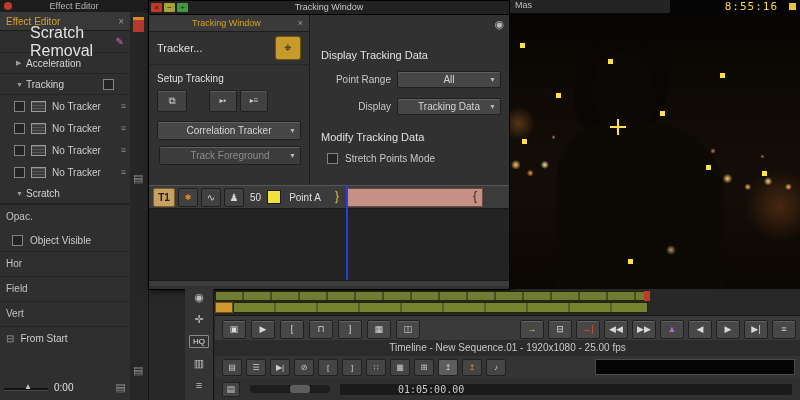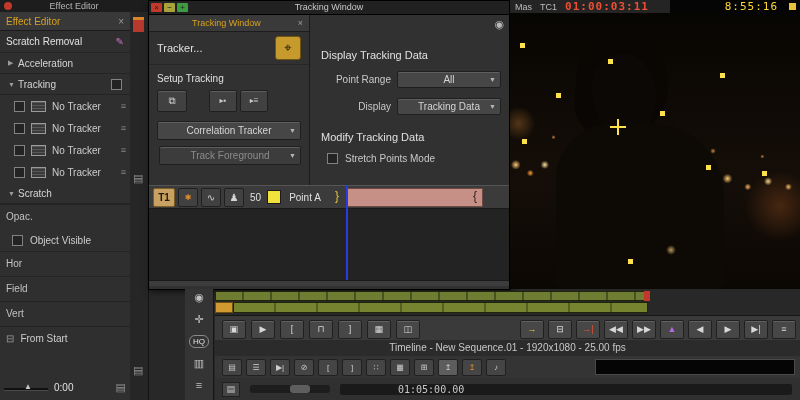--- a/index.html
+++ b/index.html
@@ -11,23 +11,23 @@
   .ee-titlebar{position:absolute;left:0;top:0;width:148px;height:12px;background:#1d1d1d;border-bottom:1px solid #000;}
   .ee-titlebar .dot{position:absolute;left:4px;top:2px;width:8px;height:8px;border-radius:50%;background:#c2382b;}
   .ee-titlebar .t{position:absolute;left:0;right:0;top:1px;text-align:center;font-size:9px;color:#b5b5b5;}
 
   
   .ee-panel{position:absolute;left:0;top:12px;width:130px;height:388px;background:#2f2f2f;border-right:1px solid #141414;}
   .ee-tab{height:18px;background:#383838;border-bottom:1px solid #1b1b1b;display:flex;align-items:center;padding:0 6px;}
   .ee-tab .lbl{color:#d8a21f;font-size:10px;flex:1;}
   .ee-tab .x{color:#9a9a9a;font-size:10px;}
   .ee-effect{height:21px;display:flex;align-items:center;padding:0 6px;border-bottom:1px solid #242424;}
-  .ee-effect .nm{font-size:10px;color:#e2e2e2;flex:1;}
+  .ee-effect .nm{font-size:16px;color:#e2e2e2;flex:1;margin-left:24px;}
   .ee-effect .pencil{color:#c86ec0;font-size:10px;}
-  .ee-group{height:20px;display:flex;align-items:center;padding:0 8px;border-bottom:1px solid #242424;}
+  .ee-group{height:20px;display:flex;align-items:center;padding:0 16px;border-bottom:1px solid #242424;}
   .ee-group .tri{font-size:7px;color:#9a9a9a;width:10px;}
   .ee-group .glabel{font-size:10px;color:#d5d5d5;flex:1;}
   .cb{display:inline-block;width:9px;height:9px;border:1px solid #828282;background:#232323;}
   .ee-trrow{height:22px;display:flex;align-items:center;padding:0 4px 0 14px;gap:6px;}
   .mon-icon{display:inline-block;width:13px;height:9px;border:1px solid #9a9a9a;
             background:repeating-linear-gradient(0deg,#3a3a3a 0 2px,#585858 2px 3px);}
   .ee-trrow .tl{font-size:10px;color:#cdcdcd;flex:1;}
   .ee-trrow .ham{color:#8a8a8a;font-size:9px;}
   .ee-param{height:24px;line-height:24px;padding:0 6px;font-size:10px;color:#c2c2c2;border-top:1px solid #242424;}
   .ee-checkrow{height:22px;display:flex;align-items:center;gap:7px;padding:0 6px 0 12px;font-size:10px;color:#cdcdcd;}
@@ -94,21 +94,21 @@
   .pointname{font-size:10px;color:#e0e0e0;margin-left:5px;}
   .range-pink{position:absolute;left:197px;top:2px;width:137px;height:19px;background:#c69086;border:1px solid #6e4a42;box-sizing:border-box;}
   .brace-open{position:absolute;left:186px;top:3px;color:#e8c33a;font-size:12px;}
   .brace-close{position:absolute;left:324px;top:3px;color:#35201b;font-size:12px;}
   .strip-below{position:absolute;left:0;top:194px;width:360px;height:71px;background:#232323;}
   .playhead{position:absolute;left:197px;top:170px;width:2px;height:95px;background:#2b3be0;z-index:4;}
   .dlg-scroll{position:absolute;left:0;top:265px;width:360px;height:5px;background:#3c3c3c;border-top:1px solid #1a1a1a;}
 
   
   .mon-bar{position:absolute;left:510px;top:0;width:290px;height:13px;background:#050505;display:flex;}
-  .mon-left{width:160px;background:#242424;display:flex;align-items:center;gap:8px;padding-left:5px;box-sizing:border-box;}
+  .mon-left{width:160px;background:#242424;display:flex;gap:8px;padding-left:5px;box-sizing:border-box;flex-direction:column;}
   .mon-left .g{font-size:9px;color:#bdbdbd;}
   .tc-red{font-size:11px;color:#ee4f34;font-weight:bold;letter-spacing:1px;}
   .mon-right{flex:1;position:relative;}
   .clock{position:absolute;right:22px;top:0;font-size:11px;color:#ffd83a;letter-spacing:1px;}
   .mon-menu{position:absolute;right:4px;top:3px;width:7px;height:7px;background:#e8c33a;}
 
   
   .video{position:absolute;left:510px;top:13px;width:290px;height:276px;overflow:hidden;
          background:linear-gradient(180deg,#070502,#150e08 60%,#0b0703);}
   .bokeh{position:absolute;inset:0;background-image:
@@ -143,21 +143,21 @@
   .camglint{position:absolute;left:104px;top:212px;width:10px;height:10px;border-radius:50%;
             background:radial-gradient(circle,rgba(255,210,130,.7),rgba(255,210,130,0) 70%);}
   .crosshair{position:absolute;left:100px;top:106px;width:16px;height:16px;}
   .crosshair .h{position:absolute;left:0;top:7px;width:16px;height:2px;background:#ffe24a;}
   .crosshair .v{position:absolute;left:7px;top:0;width:2px;height:16px;background:#ffe24a;}
   .tp{position:absolute;width:5px;height:5px;background:#ffe24a;}
 
   
   .tl-rail{position:absolute;left:185px;top:289px;width:28px;height:111px;background:#343434;border-right:1px solid #161616;}
   .rl{position:absolute;left:4px;width:20px;text-align:center;color:#c0c0c0;font-size:11px;}
-  .hq{position:absolute;left:4px;top:46px;width:18px;border:1px solid #8a8a8a;border-radius:6px;
+  .hq{position:absolute;left:4px;top:46px;width:18px;border:1px solid #8a8a8a;border-radius:1px;
       font-size:8px;color:#e0e0e0;text-align:center;padding:1px 0;}
 
   
   .track1{position:absolute;left:215px;top:291px;width:433px;height:10px;
           background:repeating-linear-gradient(90deg,#6f7d33 0 26px,#46521f 26px 28px);border:1px solid #20260e;box-sizing:border-box;}
   .tk-red{position:absolute;left:644px;top:291px;width:6px;height:10px;background:#c0392b;}
   .track2o{position:absolute;left:215px;top:302px;width:18px;height:11px;background:#d09a30;border:1px solid #6e4f12;box-sizing:border-box;}
   .track2{position:absolute;left:233px;top:302px;width:415px;height:11px;
           background:repeating-linear-gradient(90deg,#77842f 0 40px,#55611f 40px 42px);border:1px solid #20260e;box-sizing:border-box;}
 

